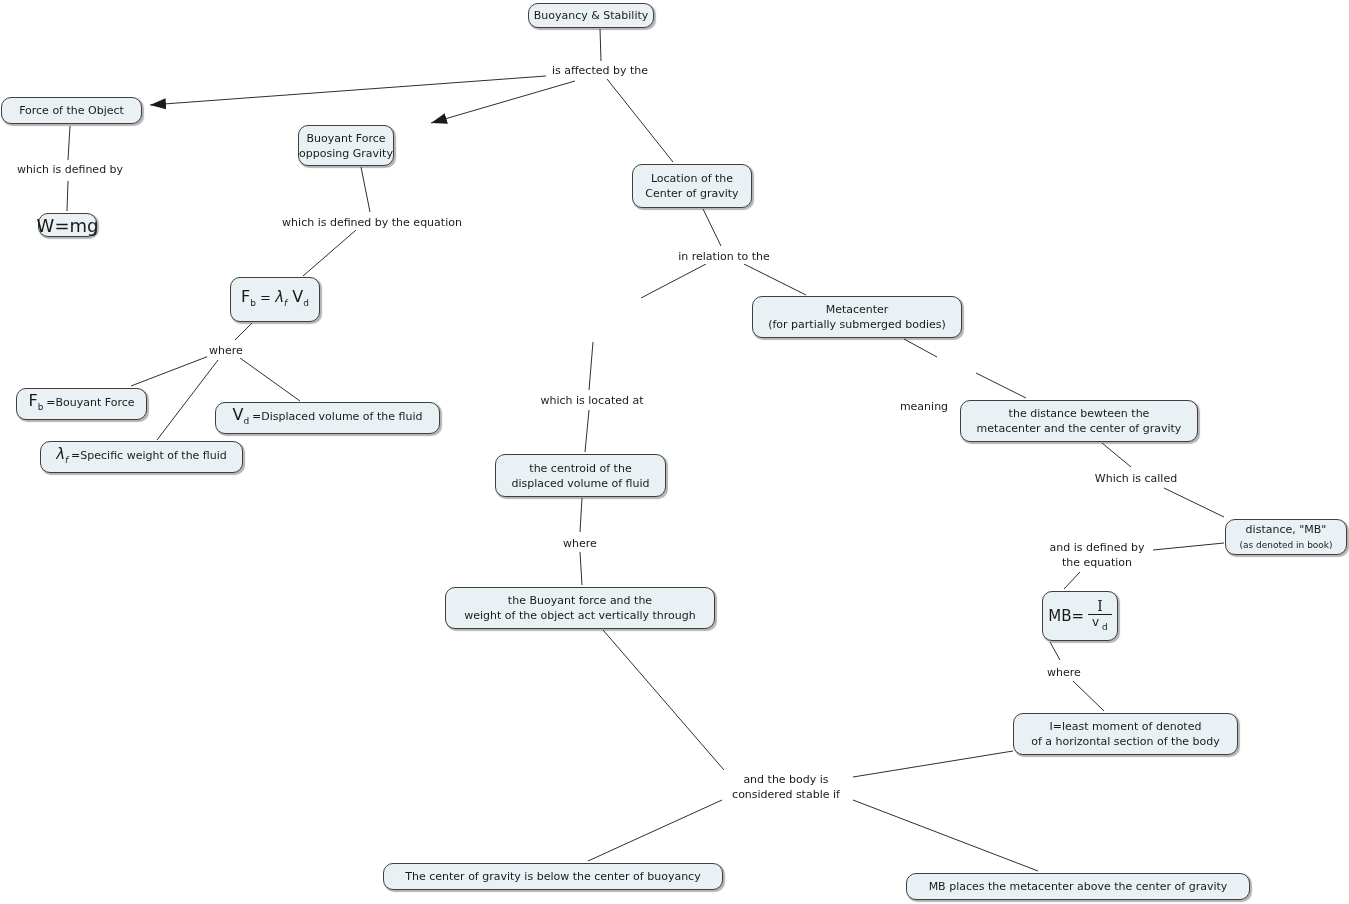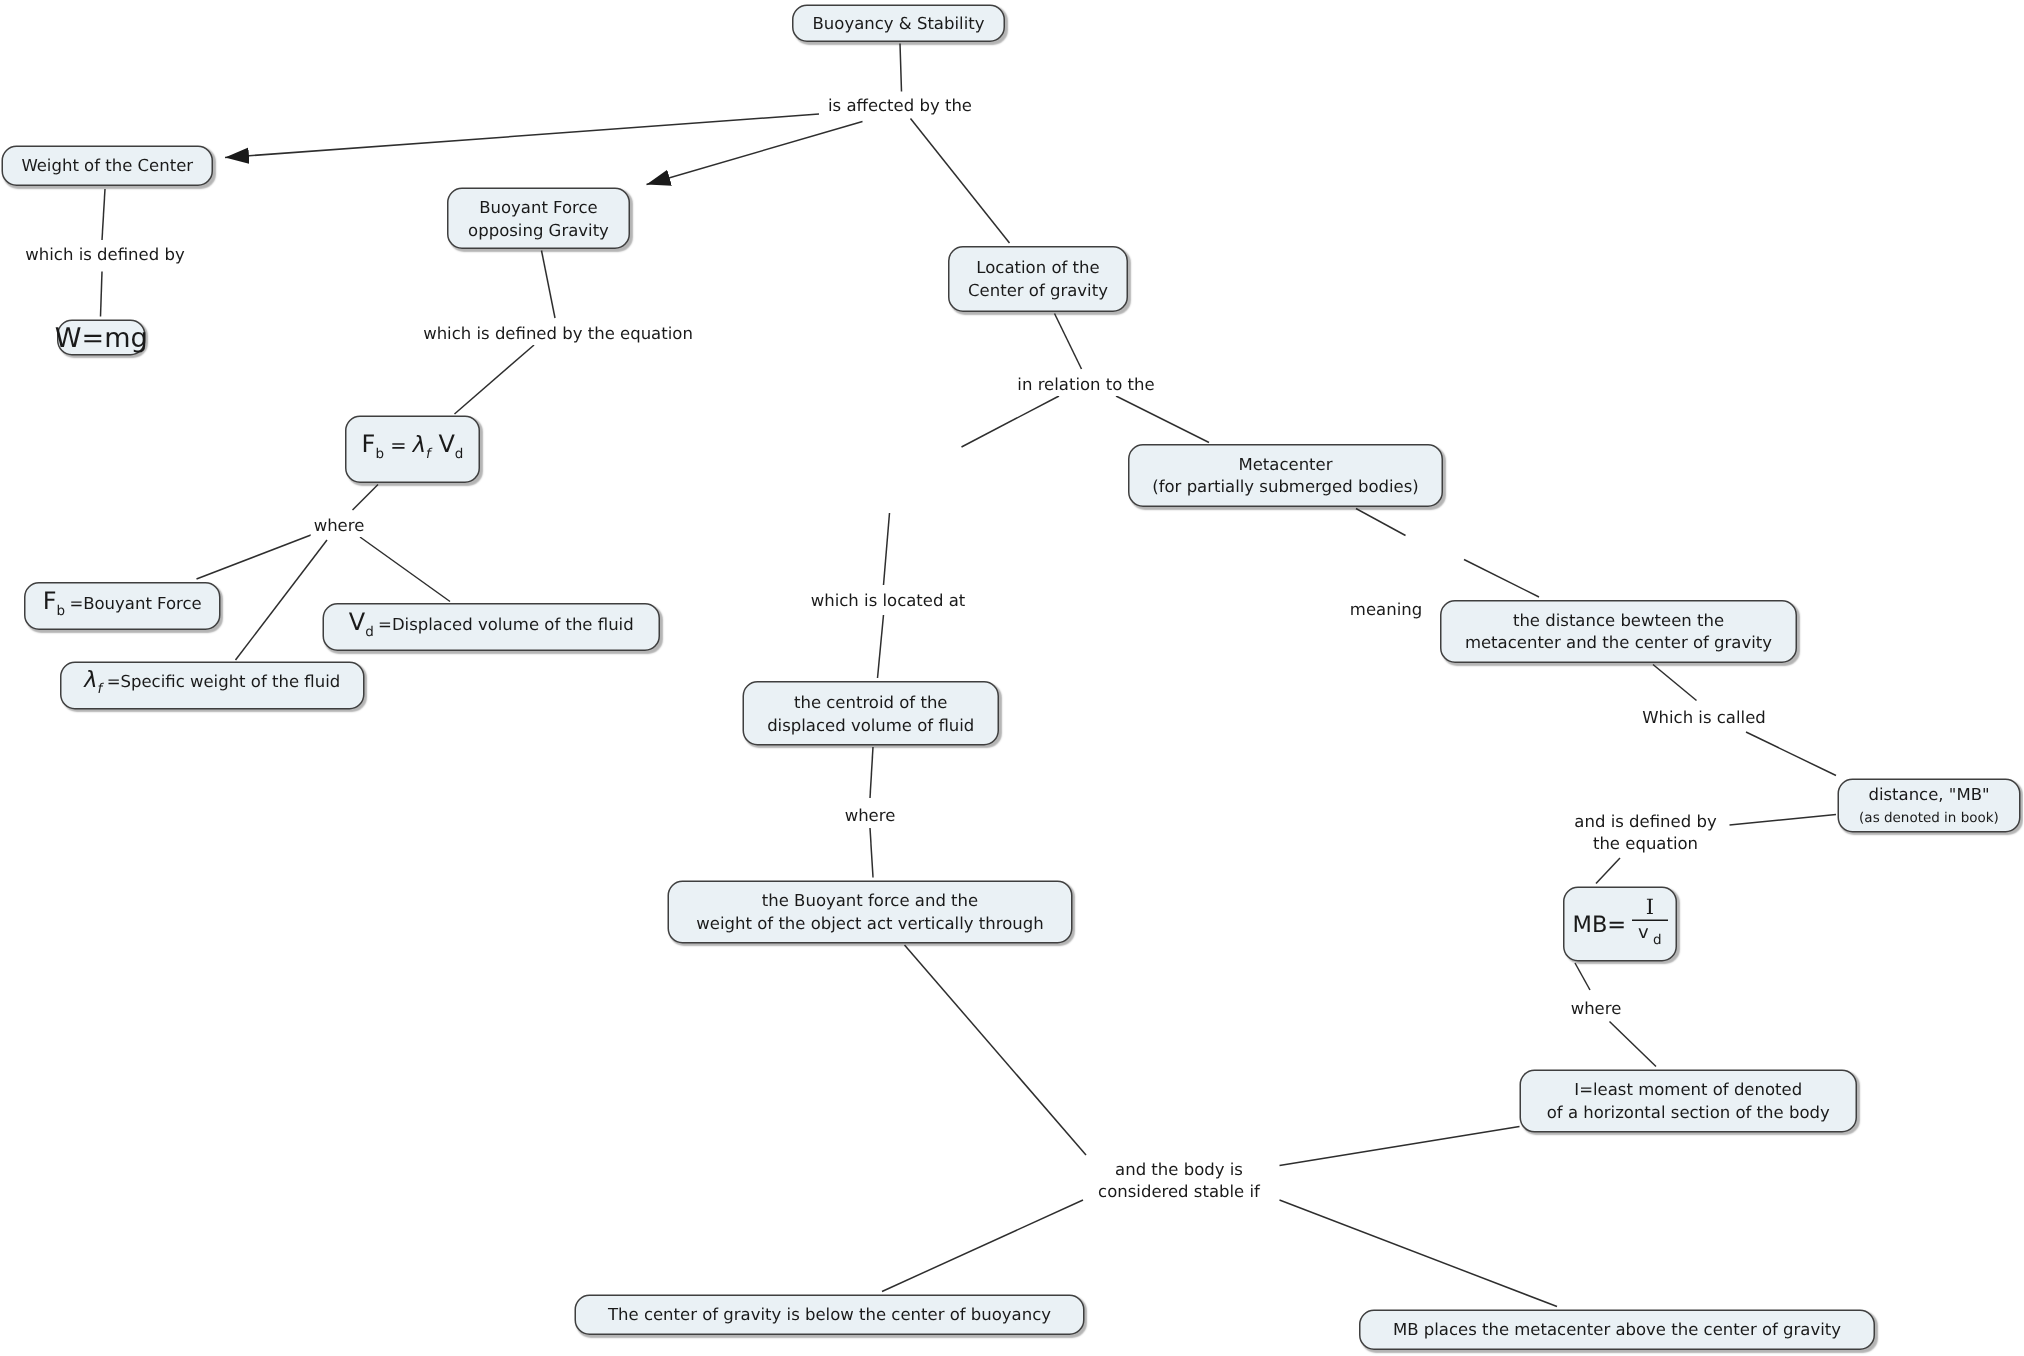--- a/index.html
+++ b/index.html
@@ -71,27 +71,27 @@
       <line x1="1102" y1="443" x2="1131" y2="467"></line>
       <line x1="1164" y1="488" x2="1224" y2="517"></line>
       <line x1="1153" y1="550" x2="1224" y2="543"></line>
       <line x1="1080" y1="572" x2="1064" y2="589"></line>
       <line x1="1050" y1="642" x2="1060" y2="660"></line>
       <line x1="1073" y1="681" x2="1104" y2="711"></line>
       <line x1="1013" y1="751" x2="853" y2="777"></line>
       <line x1="722" y1="800" x2="588" y2="861"></line>
       <line x1="853" y1="800" x2="1038" y2="871"></line>
     </svg>
-<div class="node box" style="left: 528px; top: 3px; width: 142px; height: 25px;">
+<div class="node box" style="left: 528px; top: 3px; width: 126px; height: 25px;">
       <div class="tline">Buoyancy &amp; Stability</div>
     </div>
     <div class="node box" style="left: 1px; top: 97px; width: 141px; height: 27px;">
-      <div class="tline">Weight of the Center</div>
+      <div class="tline">Force of the Object</div>
     </div>
-    <div class="node box" style="left: 298px; top: 125px; width: 122px; height: 41px;">
+    <div class="node box" style="left: 298px; top: 125px; width: 96px; height: 41px;">
       <div class="tline">Buoyant Force</div>
       <div class="tline">opposing Gravity</div>
     </div>
     <div class="node box" style="left: 38px; top: 213px; width: 59px; height: 24px; font-size: 18px;">
       <div class="tline">W=mg</div>
     </div>
     <div class="node box" style="left: 230px; top: 277px; width: 90px; height: 45px;">
       <div class="tline"><span class="big">F</span><span class="sub">b</span><span class="mid"> = </span><span class="bigi">λ</span><span class="subi">f</span><span class="big"> V</span><span class="sub">d</span></div>
     </div>
     <div class="node box" style="left: 16px; top: 388px; width: 131px; height: 32px;">

